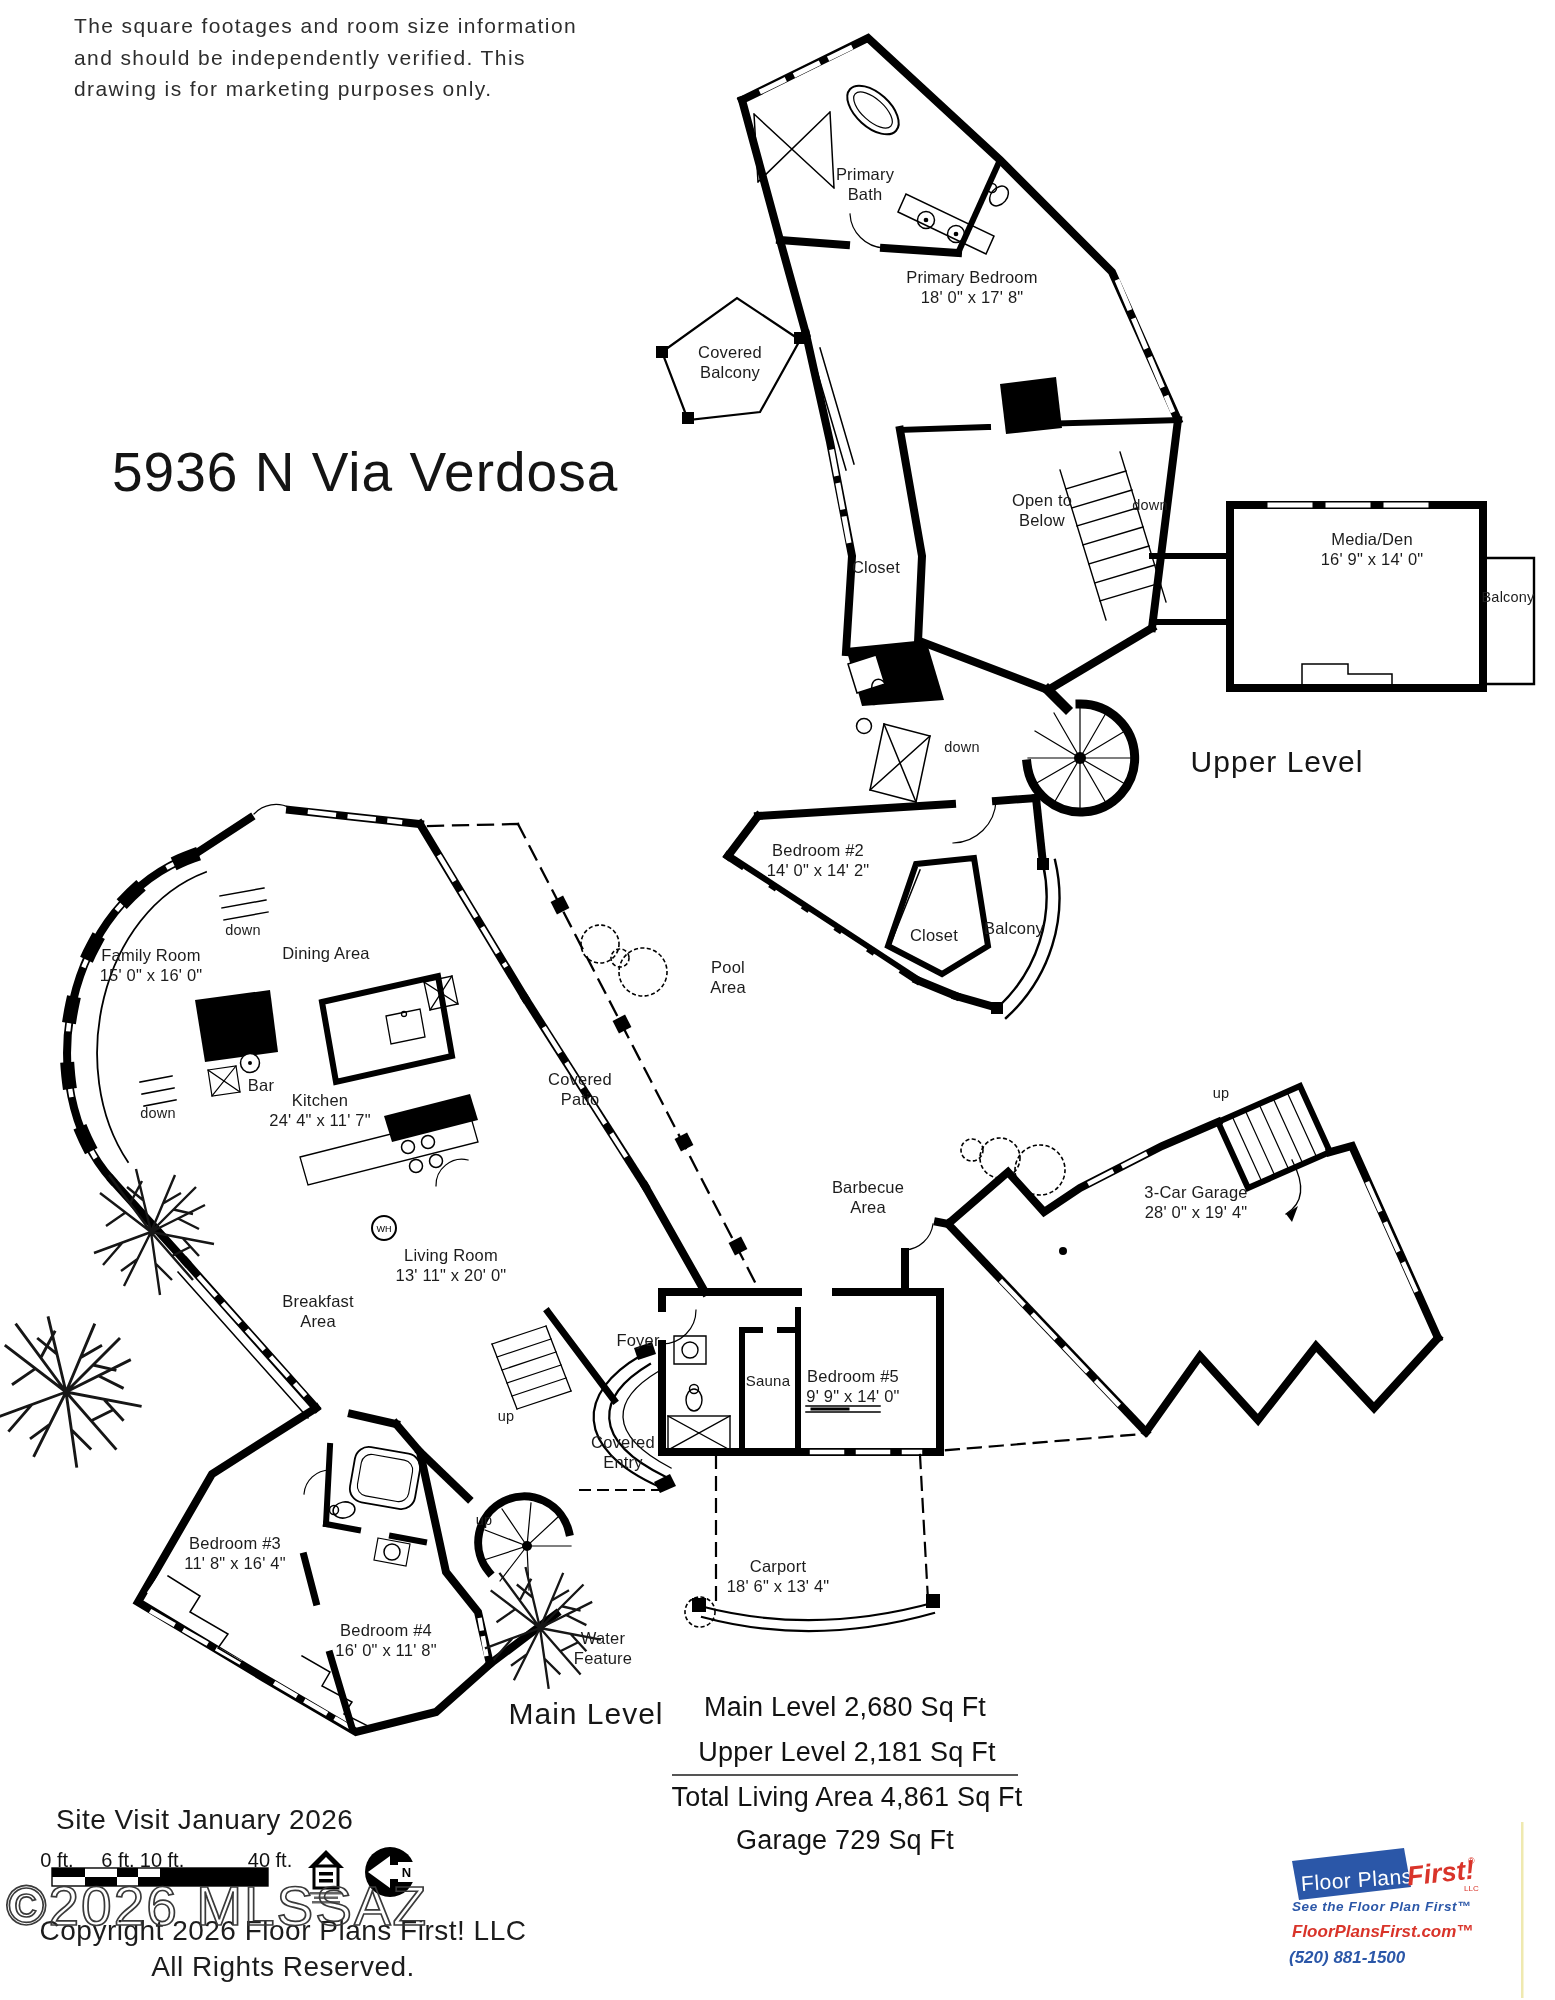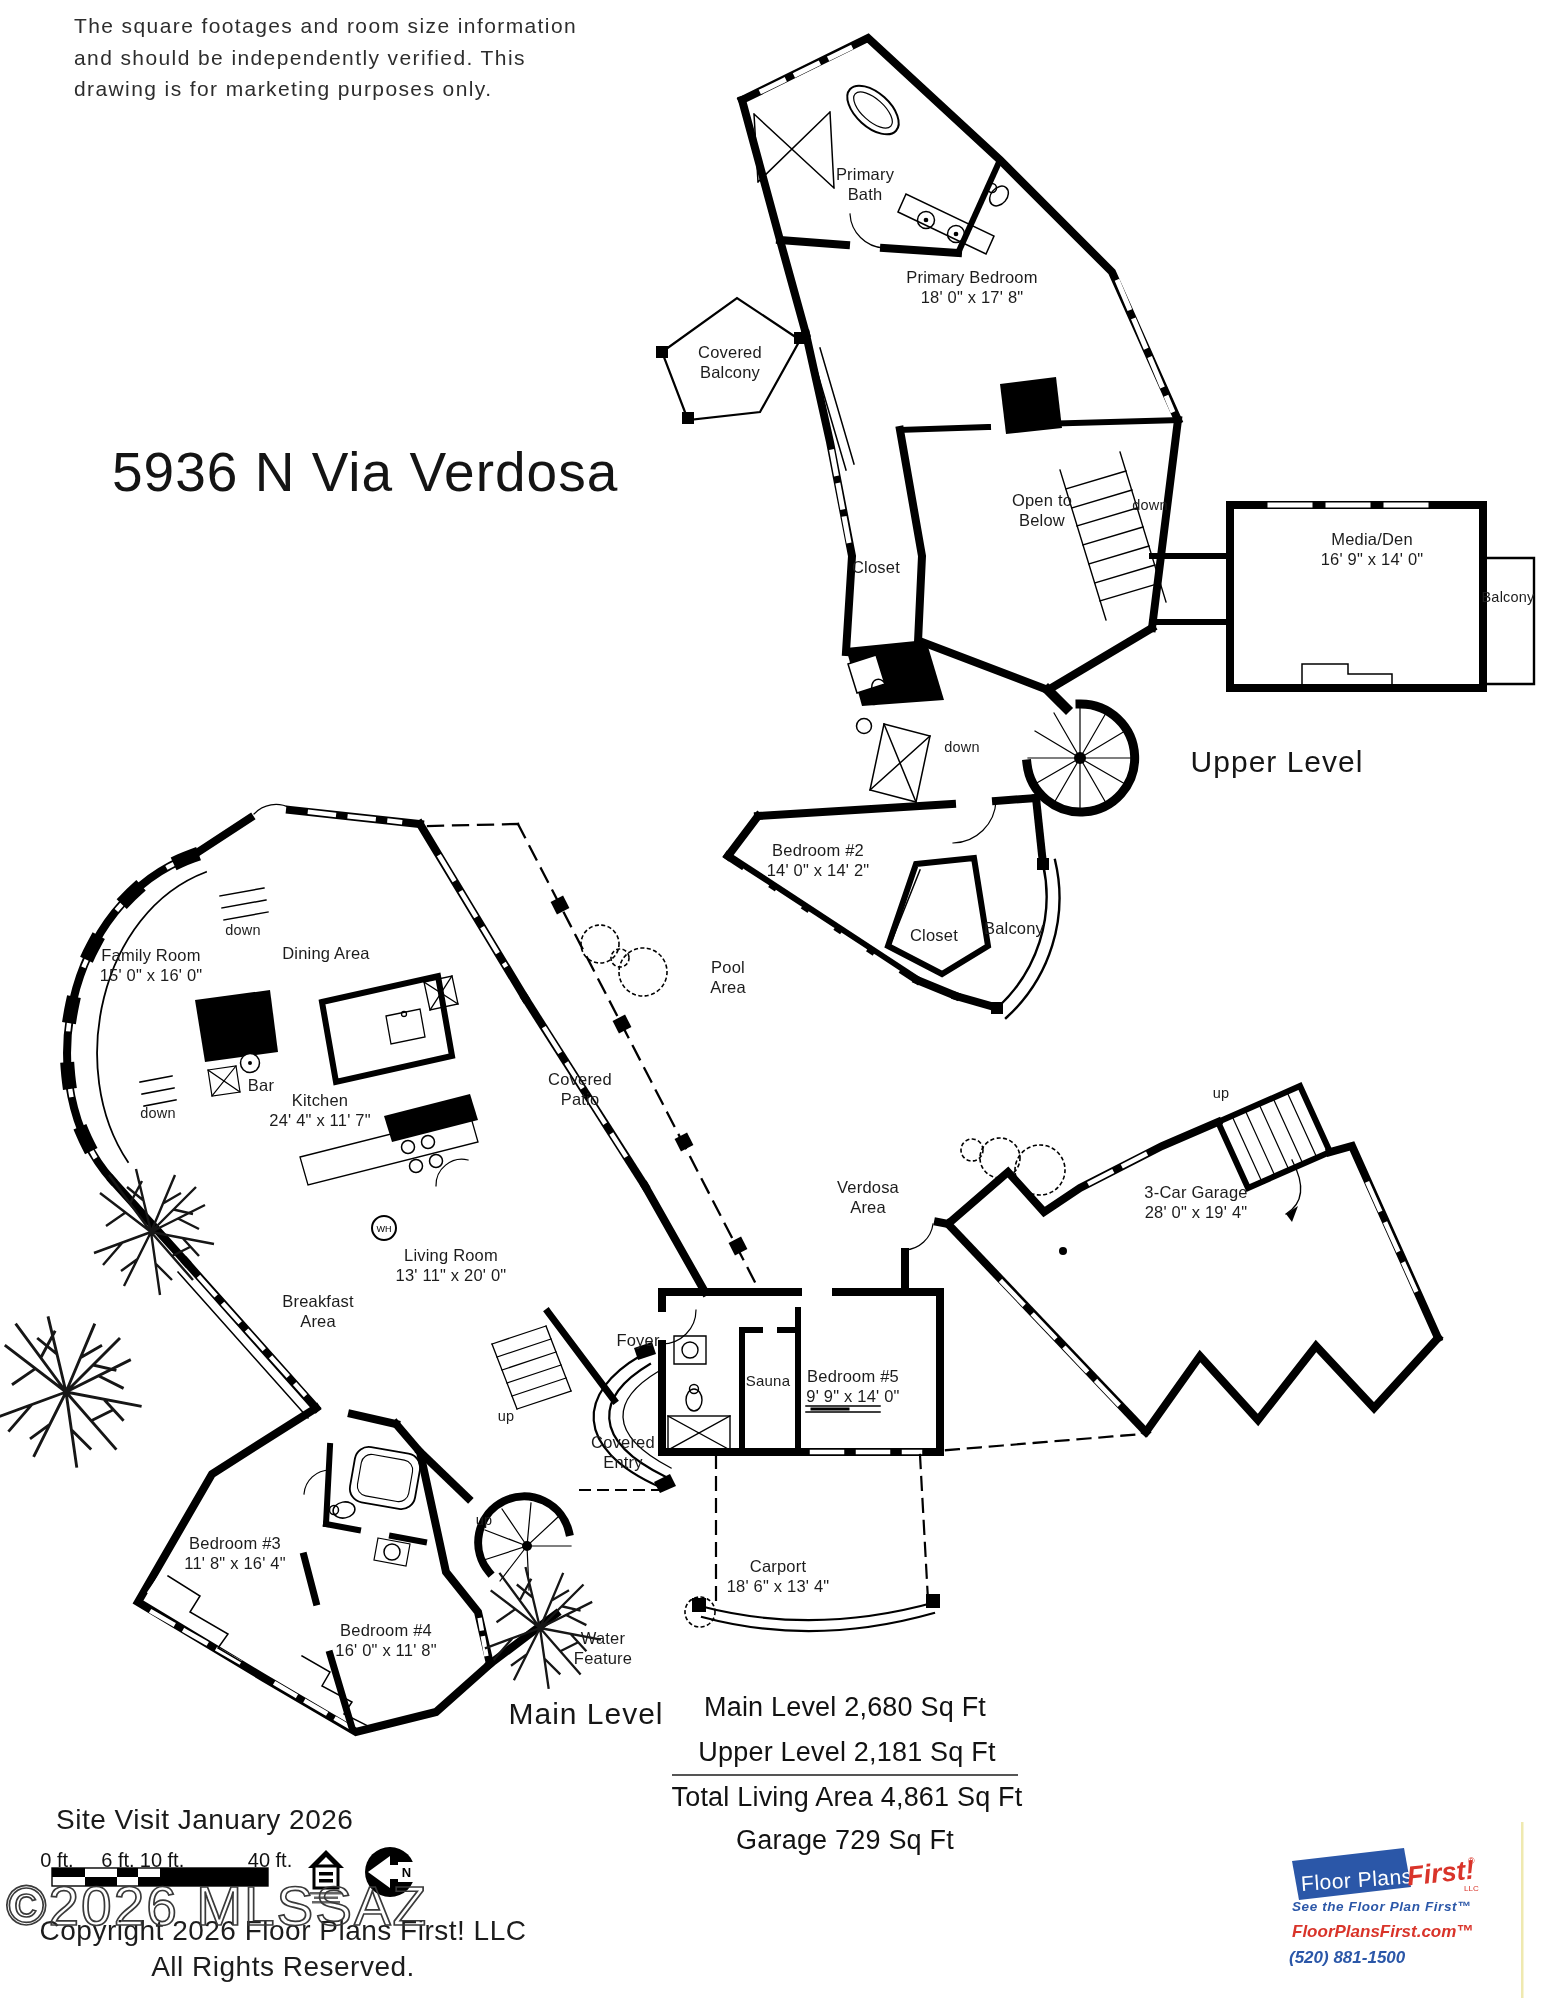--- a/index.html
+++ b/index.html
@@ -412,21 +412,21 @@
   <span>13' 11" x 20' 0"</span>
 </div>
 <div class="lbl wrap" style="left:318px;top:1311px;width:98px">Breakfast Area</div>
 <div class="lbl" style="left:638px;top:1341px">Foyer</div>
 <div class="lbl sm" style="left:506px;top:1417px">up</div>
 <div class="lbl mid" style="left:768px;top:1381px">Sauna</div>
 <div class="lbl" style="left:853px;top:1386px">
   <span>Bedroom #5</span>
   <span>9' 9" x 14' 0"</span>
 </div>
-<div class="lbl wrap" style="left:868px;top:1197px;width:94px">Verdosa Area</div>
+<div class="lbl wrap" style="left:868px;top:1197px;width:94px">Barbecue Area</div>
 <div class="lbl" style="left:1196px;top:1202px">
   <span>3-Car Garage</span>
   <span>28' 0" x 19' 4"</span>
 </div>
 <div class="lbl sm" style="left:1221px;top:1094px">up</div>
 <div class="lbl" style="left:235px;top:1553px">
   <span>Bedroom #3</span>
   <span>11' 8" x 16' 4"</span>
 </div>
 <div class="lbl" style="left:386px;top:1640px">

